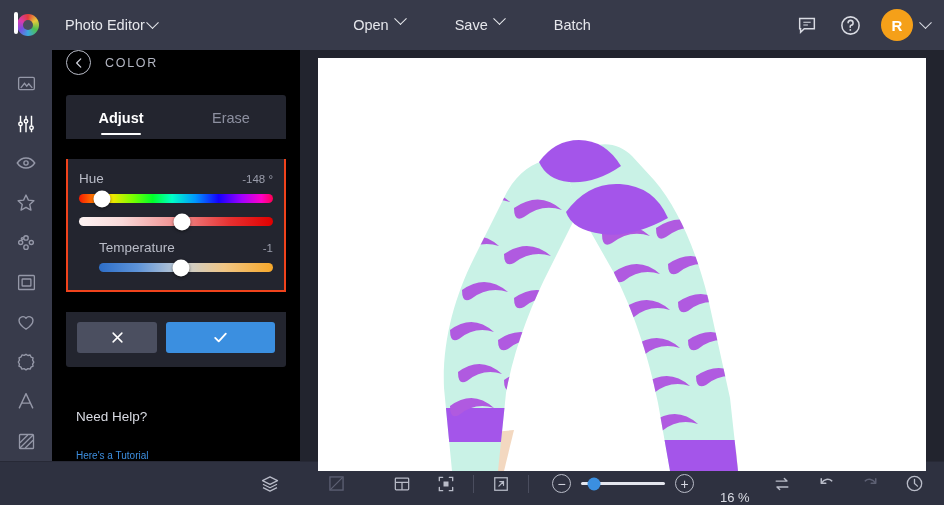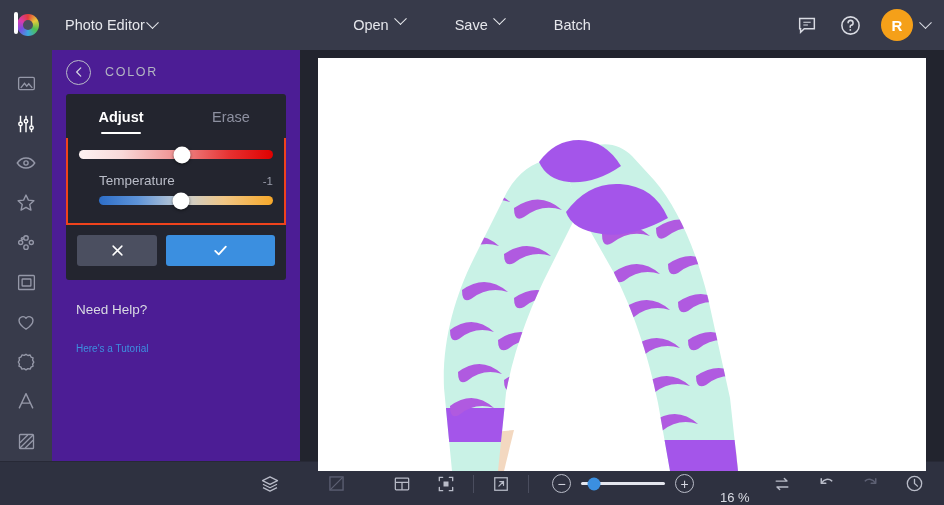--- a/index.html
+++ b/index.html
@@ -70,22 +70,22 @@
     display:flex; flex-direction:column; align-items:center; padding-top:14px; gap:0px;
   }
   .rail-item {
     width:52px; height:41px; display:flex; align-items:center; justify-content:center;
     color:#9598a8; cursor:pointer;
   }
   .rail-item.active { color:#ffffff; }
 
   
   .panel {
-    width:248px; flex:0 0 248px; background:#4c1d95; position:relative;
-    display:flex; flex-direction:column;
+    width:248px; flex:0 0 248px; background:#000000; position:relative;
+    display:flex; flex-direction:column;gap:20px;
   }
   .panel-head { height:44px; display:flex; align-items:center; padding-left:14px; gap:14px; }
   .back-btn {
     width:25px; height:25px; border-radius:50%; border:1.6px solid #b9bcc8;
     display:flex; align-items:center; justify-content:center; color:#d4d6e0; cursor:pointer; flex:0 0 25px;
   }
   .panel-title { color:#b3b6c2; font-size:12.5px; letter-spacing:1.7px; }
 
   .tabs-card { margin:0 14px; background:#23252f; border-radius:3px 3px 0 0; }
   .tabs { display:flex; }
@@ -302,20 +302,29 @@
 
       <div class="tabs-card">
         <div class="tabs">
           <div class="tab active">Adjust</div>
           <div class="tab">Erase</div>
         </div>
       </div>
 
       <div class="sliders-card">
 
+        <div class="slider-group">
+          <div class="slider-row">
+            <span class="slider-label">Hue</span>
+            <span class="slider-value">-148 °</span>
+          </div>
+          <div class="track hue">
+            <div class="thumb" id="thumb-hue" style="left: 12%;"></div>
+          </div>
+        </div>
 
         <div class="slider-group">
           <div class="track sat">
             <div class="thumb" id="thumb-sat" style="left: 53%;"></div>
           </div>
         </div>
 
         <div class="slider-group">
           <div class="slider-row">
             <span class="slider-label">Temperature</span>

